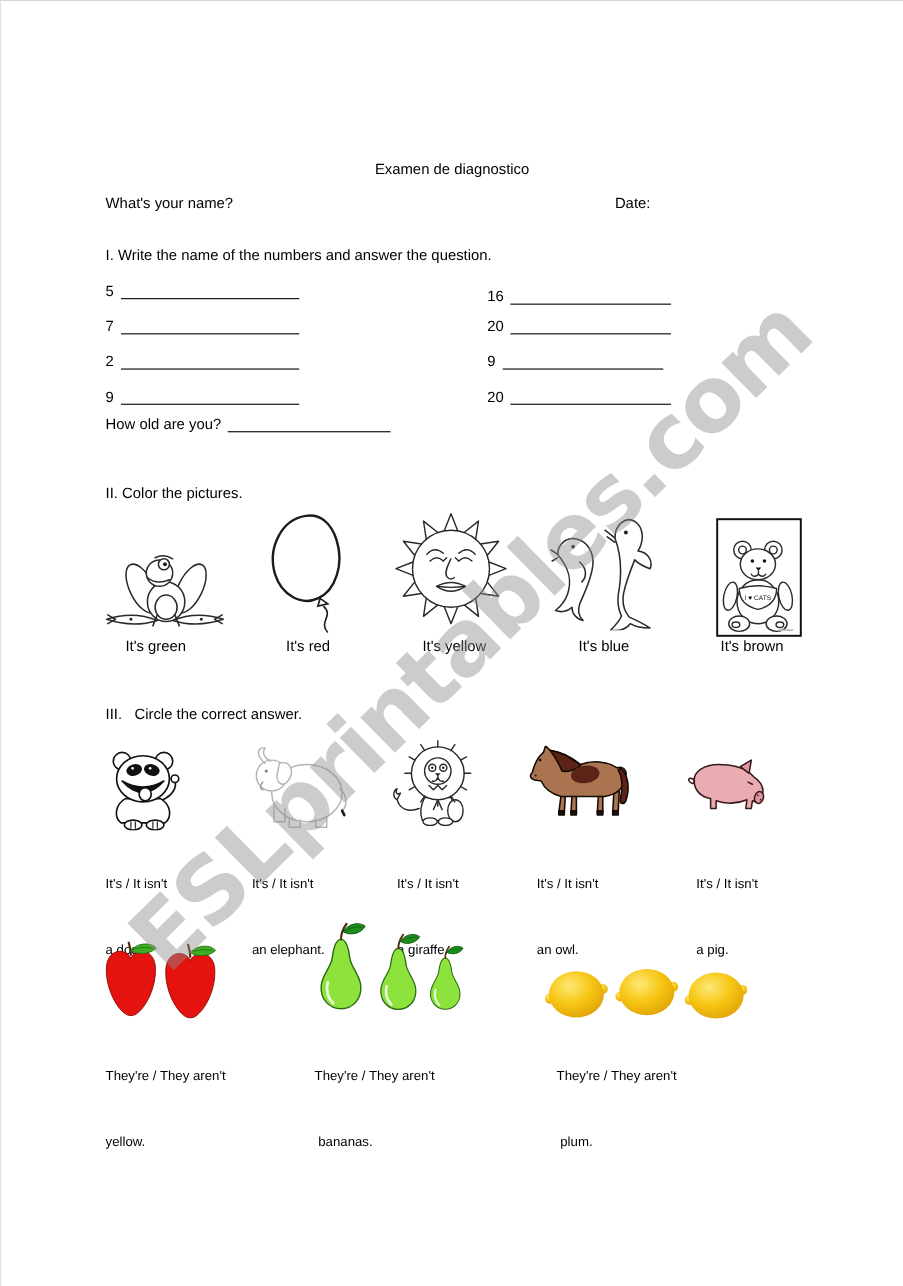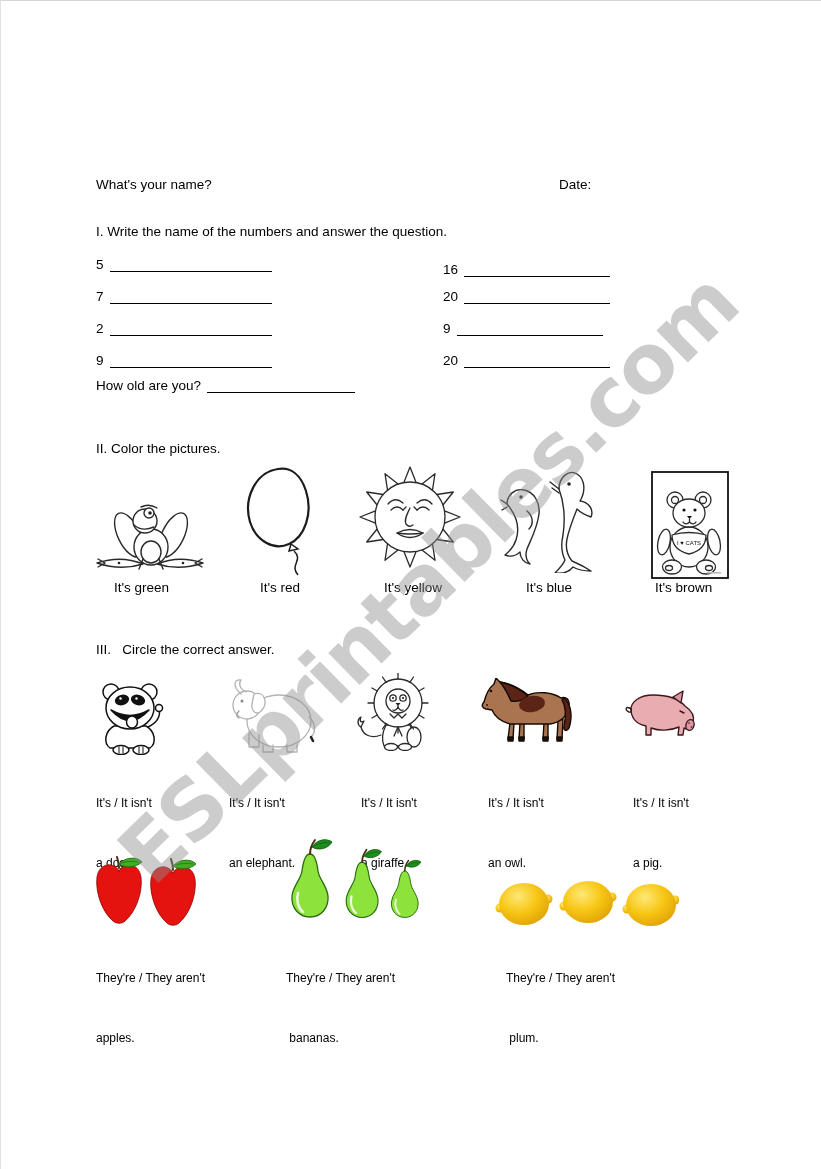--- a/index.html
+++ b/index.html
@@ -25,20 +25,21 @@
     font-family:"DejaVu Sans", sans-serif;font-weight:bold;
     font-size:82px;letter-spacing:-2px;white-space:nowrap;
     color:rgba(143,143,143,0.45);z-index:30;pointer-events:none;
   }
 </style>
 </head>
 <body>
 
 <div id="page">
 
+  <div class="title">Examen de diagnostico</div>
   <div class="txt" style="left:95px;top:176px">What's your name?</div>
   <div class="txt" style="left:558px;top:176px">Date:</div>
 
   <div class="txt" style="left:95px;top:223px">I. Write the name of the numbers and answer the question.</div>
 
   <div class="numrow" style="left:95px;top:253px">
     <span>5</span>
     <span class="blank blank-l"></span>
   </div>
   <div class="numrow" style="left:95px;top:285px">
@@ -357,21 +358,21 @@
           <circle cx="5" cy="29" r="4.5" fill="url(#lemg)"></circle>
           <circle cx="53" cy="20" r="4.5" fill="url(#lemg)"></circle>
           <ellipse cx="29" cy="25" rx="25" ry="21" fill="url(#lemg)"></ellipse>
         </g>
       </g>
     </svg>
   </div>
 
   <div class="cap" style="left:95px;top:927px">
     <div>They're / They aren't</div>
-    <div>apples.</div>
+    <div>yellow.</div>
   </div>
   <div class="cap" style="left:285px;top:927px">
     <div>They're / They aren't</div>
     <div> bananas.</div>
   </div>
   <div class="cap" style="left:505px;top:927px">
     <div>They're / They aren't</div>
     <div> plum.</div>
   </div>
 

